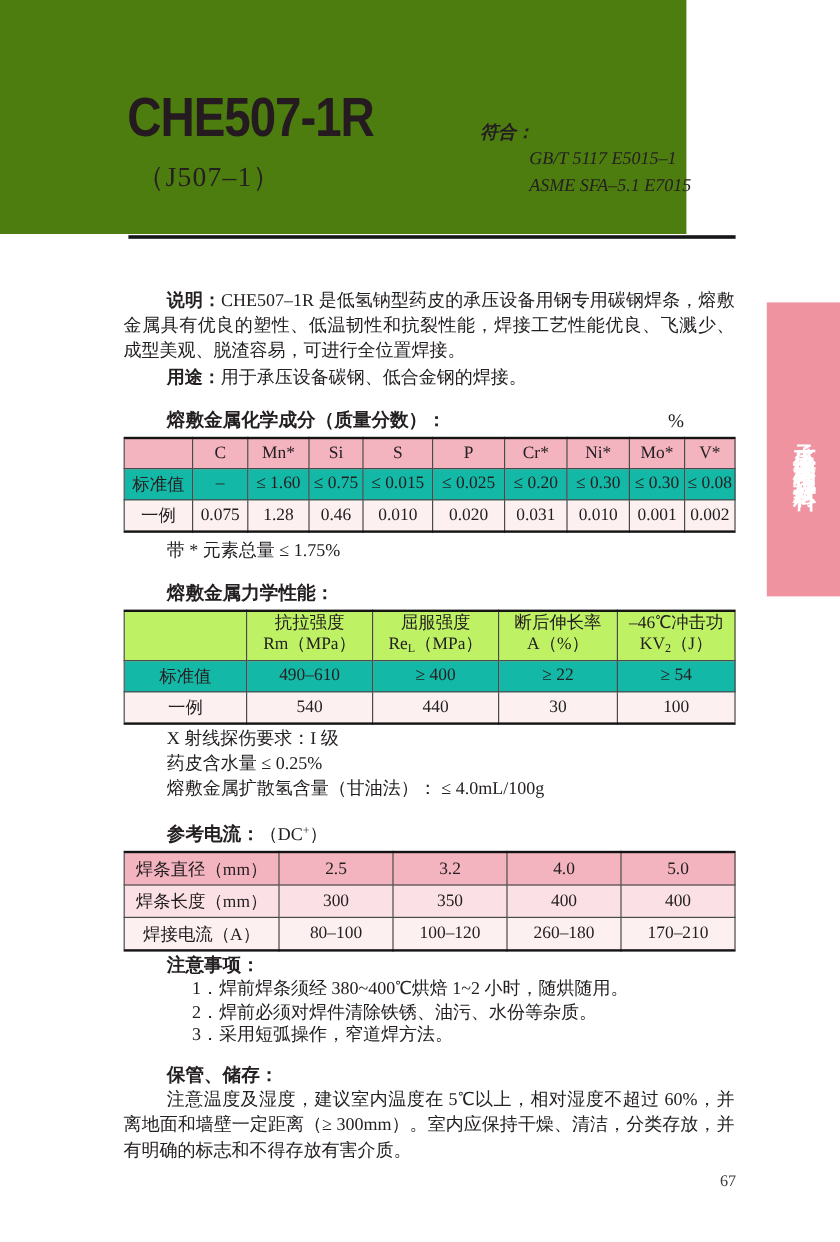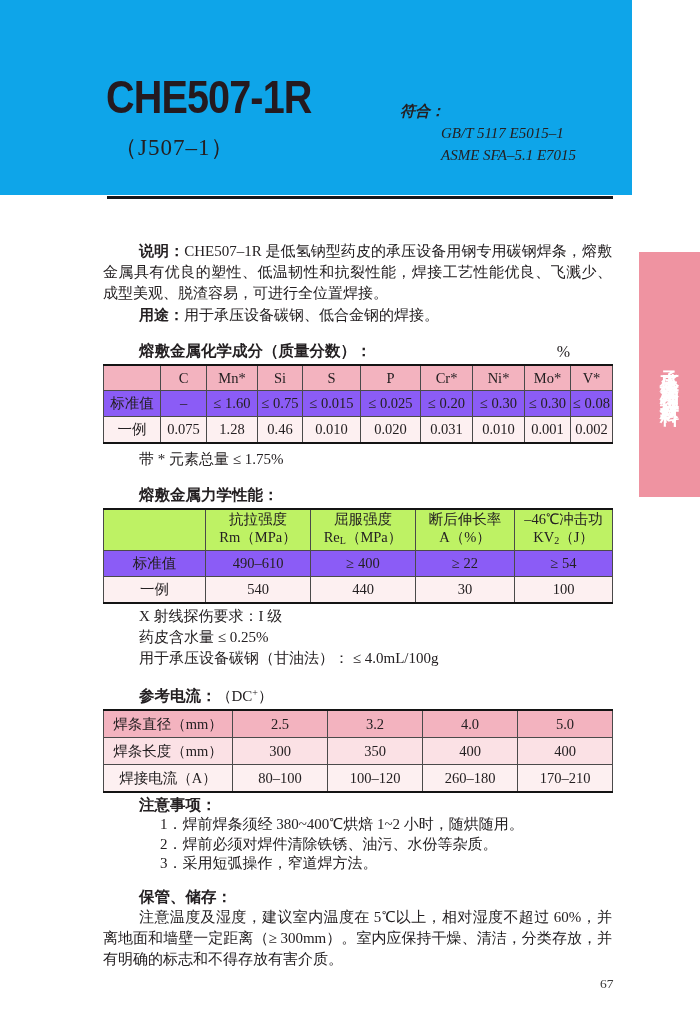--- a/index.html
+++ b/index.html
@@ -1,21 +1,21 @@
 <!DOCTYPE html>
 <html><head>
 <meta charset="utf-8">
 <style>
   html,body{margin:0;padding:0;}
   body{
     width:700px;height:1035px;position:relative;background:#ffffff;
     font-family:"Liberation Serif",serif;color:#242022;overflow:hidden;
   }
   
-  .header{position:absolute;left:0;top:0;width:632px;height:195px;background:#0ea5e9;}
+  .header{position:absolute;left:0;top:0;width:572px;height:195px;background:#4d7c0f;}
   .model{
     position:absolute;left:106px;top:70px;
     font-family:"Liberation Sans",sans-serif;font-weight:900;font-size:46px;
     color:#241a1f;letter-spacing:-1px;transform:scaleX(.86);transform-origin:left center;
     white-space:nowrap;
   }
   .designation{position:absolute;left:114px;top:132px;font-size:23px;letter-spacing:1px;}
   .standards{position:absolute;left:400px;top:100px;font-size:15px;line-height:22px;white-space:nowrap;}
   .standards .row{display:flex;font-style:italic;}
   .standards .slabel{font-family:"Liberation Sans",sans-serif;font-weight:bold;}
@@ -37,21 +37,21 @@
   .h .serif-note{font-family:"Liberation Serif",serif;font-weight:normal;font-size:15px;}
   .chem-title-row{display:flex;justify-content:space-between;align-items:flex-end;
      margin-top:15px;padding-right:42px;}
   .unit{font-size:16px;}
   
   table{border-collapse:collapse;width:509px;table-layout:fixed;margin-top:3px;
         font-size:14.5px;}
   td{border:1px solid #4a4a4a;text-align:center;padding:0;vertical-align:middle;}
   table{border-top:2.5px solid #141414;border-bottom:2.5px solid #141414;}
   .t-head td{background:#f3b3bf;height:24px;}
-  .t-row1 td{background:#8b5cf6;height:25px;}
+  .t-row1 td{background:#14b8a6;height:25px;}
   .t-row2 td{background:#fdf0f1;height:25px;}
   .mech-head td{background:#bef264;height:38px;line-height:18px;margin-top:36px;}
   .cur-r0 td{background:#f3b3bf;height:26px;}
   .cur-r1 td{background:#fbe1e5;height:26px;margin-top:11px;}
   .cur-r2 td{background:#fdf0f1;height:26px;}
   .sub{font-size:10px;vertical-align:-2px;}
   .sup{font-size:10px;vertical-align:5px;}
   .footnote{margin:5px 0 0 36px;line-height:21px;}
   .tnote{margin:2px 0 0 36px;line-height:21px;}
   .notes-title{margin-top:2px;}
@@ -184,21 +184,21 @@
       <td>一例</td>
       <td>540</td>
       <td>440</td>
       <td>30</td>
       <td>100</td>
     </tr>
   </tbody>
     </table>
   <div class="tnote">X 射线探伤要求：I 级</div>
   <div class="tnote" style="margin-top:0">药皮含水量 ≤ 0.25%</div>
-  <div class="tnote" style="margin-top:0">用于承压设备碳钢（甘油法）： ≤ 4.0mL/100g</div>
+  <div class="tnote" style="margin-top:0">熔敷金属扩散氢含量（甘油法）： ≤ 4.0mL/100g</div>
 
   <div class="h" style="margin-top:14px"><span>参考电流：</span><span class="serif-note"><span>（DC</span><span class="sup">+</span><span>）</span></span></div>
   <table>
     <colgroup>
       <col style="width:129px">
         <col style="width:95px">
         <col style="width:95px">
       <col style="width:95px">
         <col style="width:95px">
     </colgroup>

